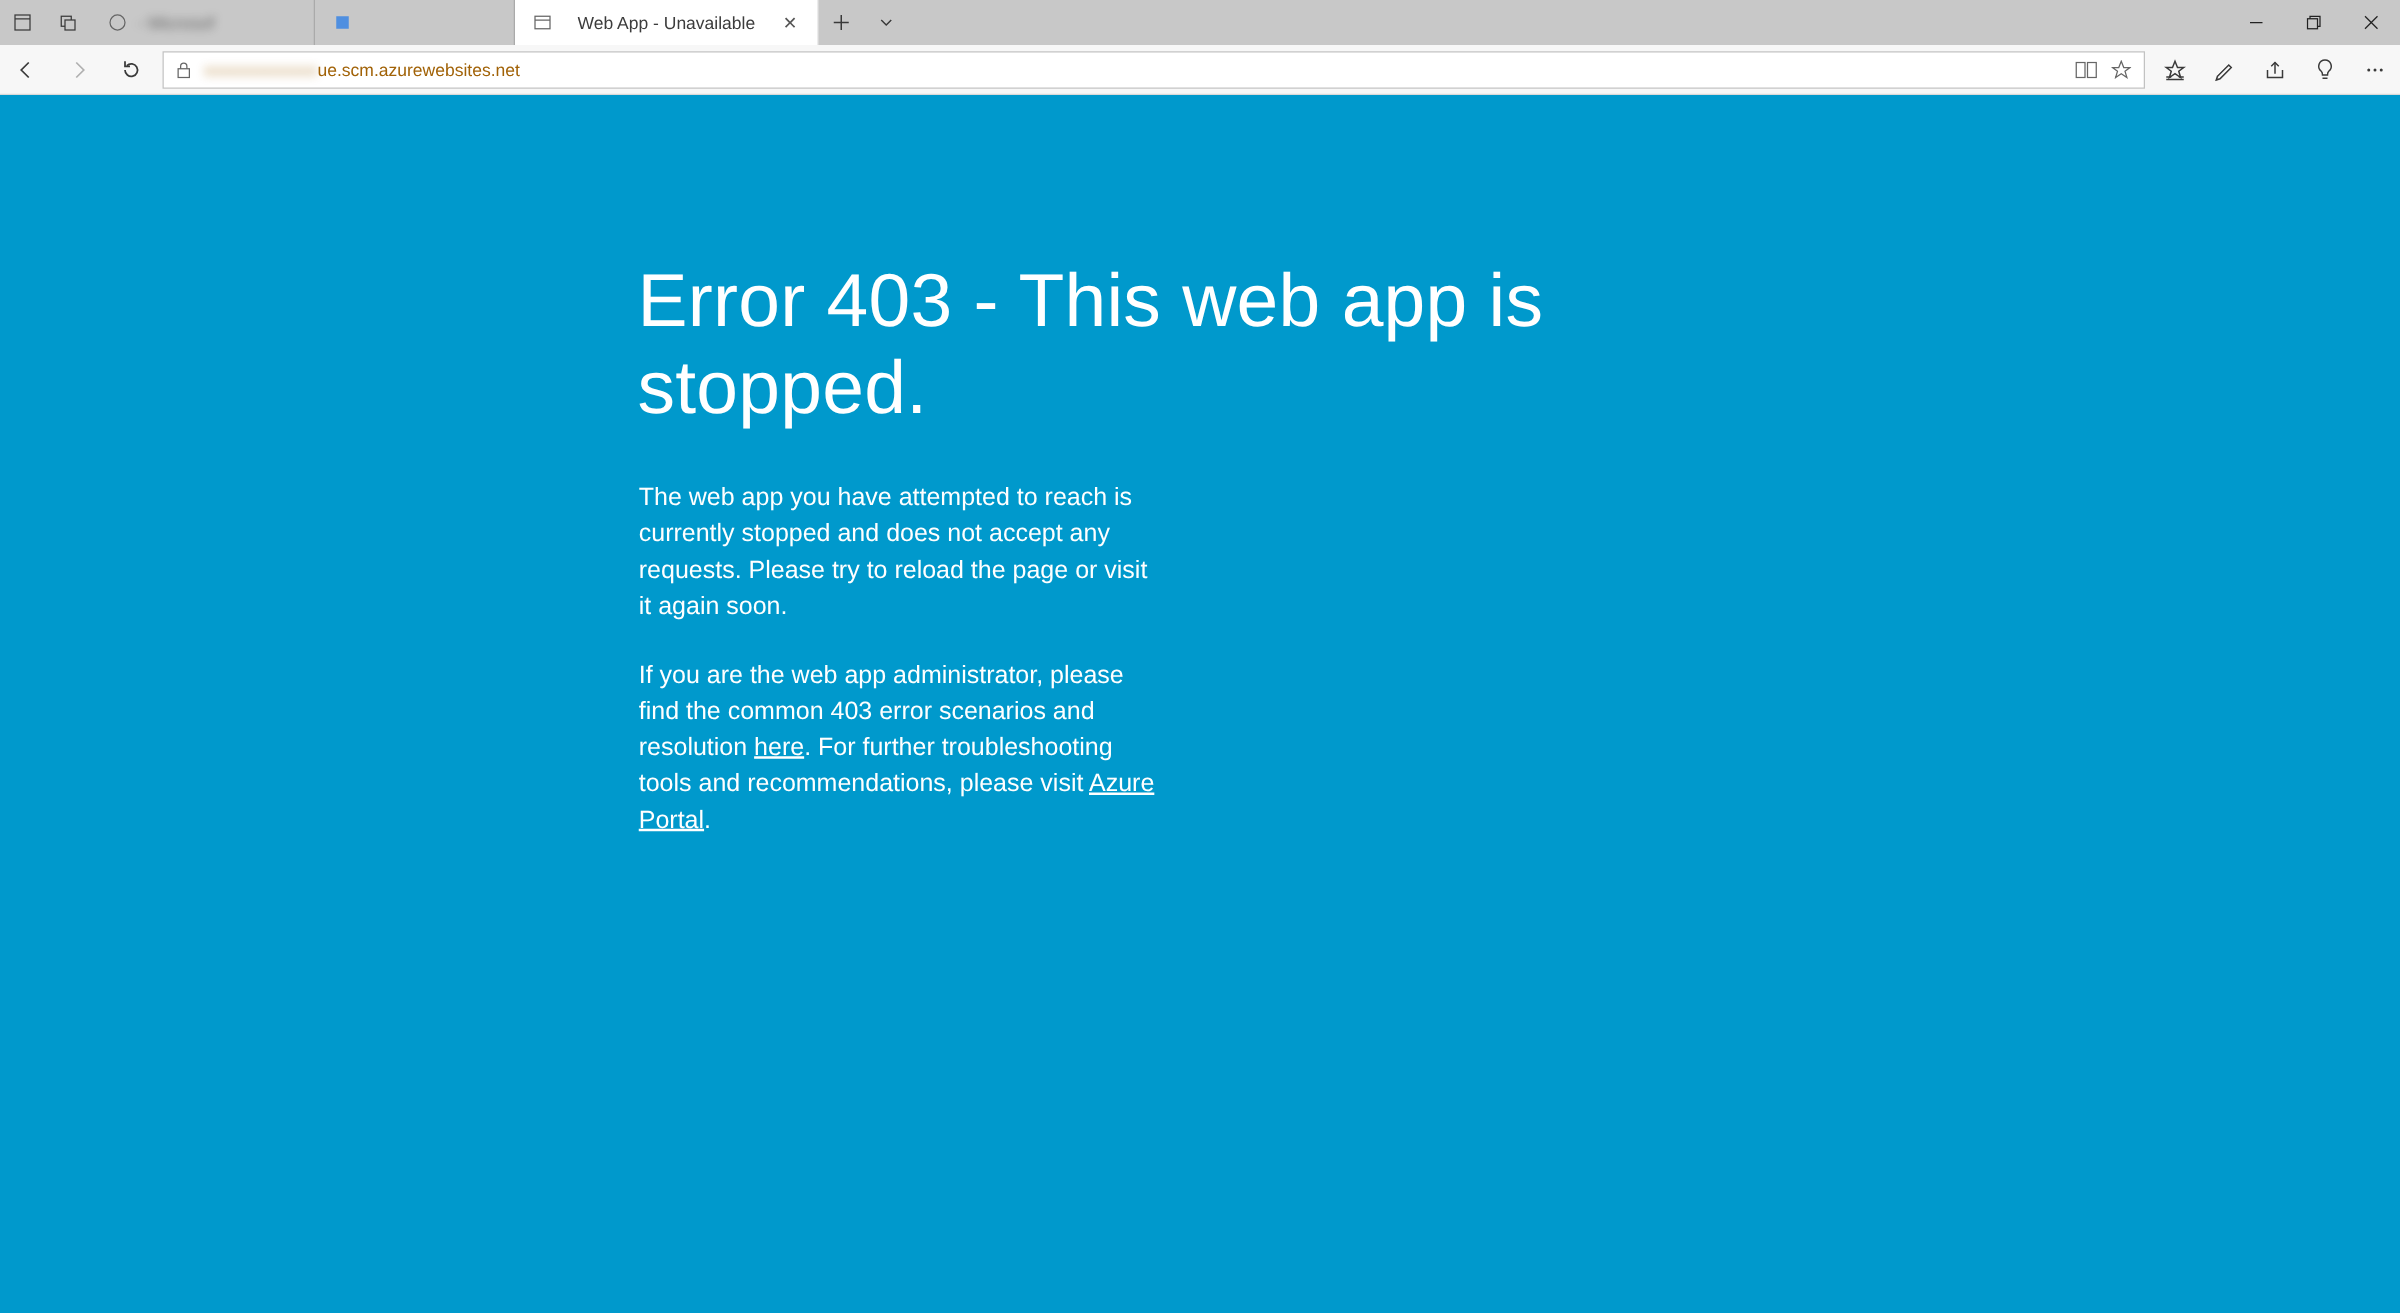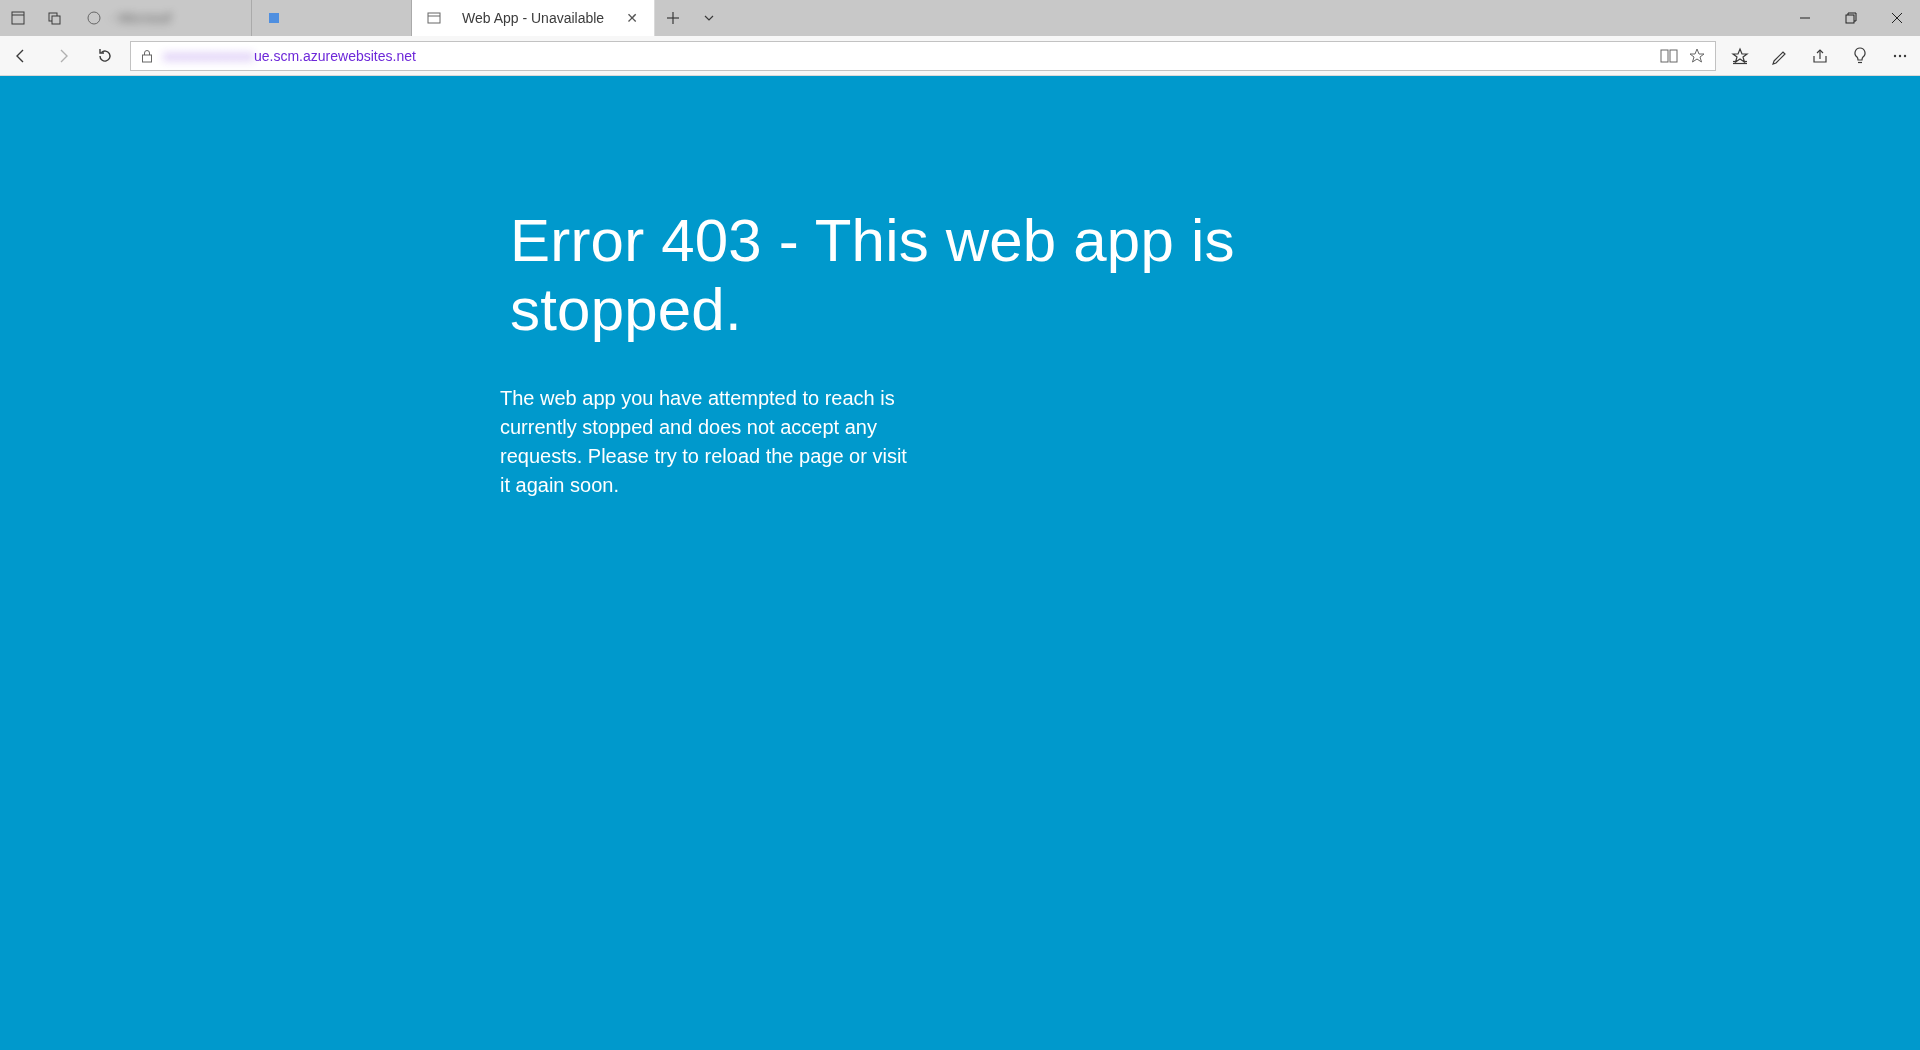--- a/index.html
+++ b/index.html
@@ -128,21 +128,21 @@
     color: #666;
     display: flex; align-items: center; justify-content: center;
     width: 16px; height:16px;
   }
   .addr-box .url-field {
     flex: 1;
     border: none;
     outline: none;
     font-size: 14px;
     font-family: inherit;
-    color: #6d28d9;
+    color: #a16207;
     background: transparent;
   }
   .addr-box .url-field .blur-seg { filter: blur(4px); opacity:.6; }
   .addr-box .reading-icon,
   .addr-box .star-icon {
     color: #666;
     width: 20px; height:20px;
     display:flex; align-items:center; justify-content:center;
   }
   .addr-row .tool-btn {
@@ -173,21 +173,21 @@
     font-weight: 200;
     font-size: 60px;
     margin: 0 0 40px 10px;
     line-height: 1.15;
     letter-spacing: .2px;
   }
   .err-block p {
     font-weight: 400;
     font-size: 20px;
     line-height: 1.45;
-    margin: 0 0 26px 0;
+    margin: 0 0 26px 11px;
     max-width: 420px;
   }
   .err-block a {
     color: #ffffff;
     text-decoration: underline;
   }
 
   svg { display:block; }
 </style>
 </head>
@@ -346,16 +346,19 @@
           <circle cx="9" cy="9" r="1.2" fill="currentColor"></circle>
           <circle cx="14" cy="9" r="1.2" fill="currentColor"></circle>
         </svg>
     </div>
   </div>
 
   <div class="viewport">
     <div class="err-block">
       <h1>Error 403 - This web app is stopped.</h1>
       <p>The web app you have attempted to reach is currently stopped and does not accept any requests. Please try to reload the page or visit it again soon.</p>
+      <p>
+        <span>If you are the web app administrator, please find the common 403 error scenarios and resolution </span><a href="#">here</a><span>. For further troubleshooting tools and recommendations, please visit </span><a href="#">Azure Portal</a><span>.</span>
+      </p>
     </div>
   </div>
 
 </div>
 
 </body></html>

